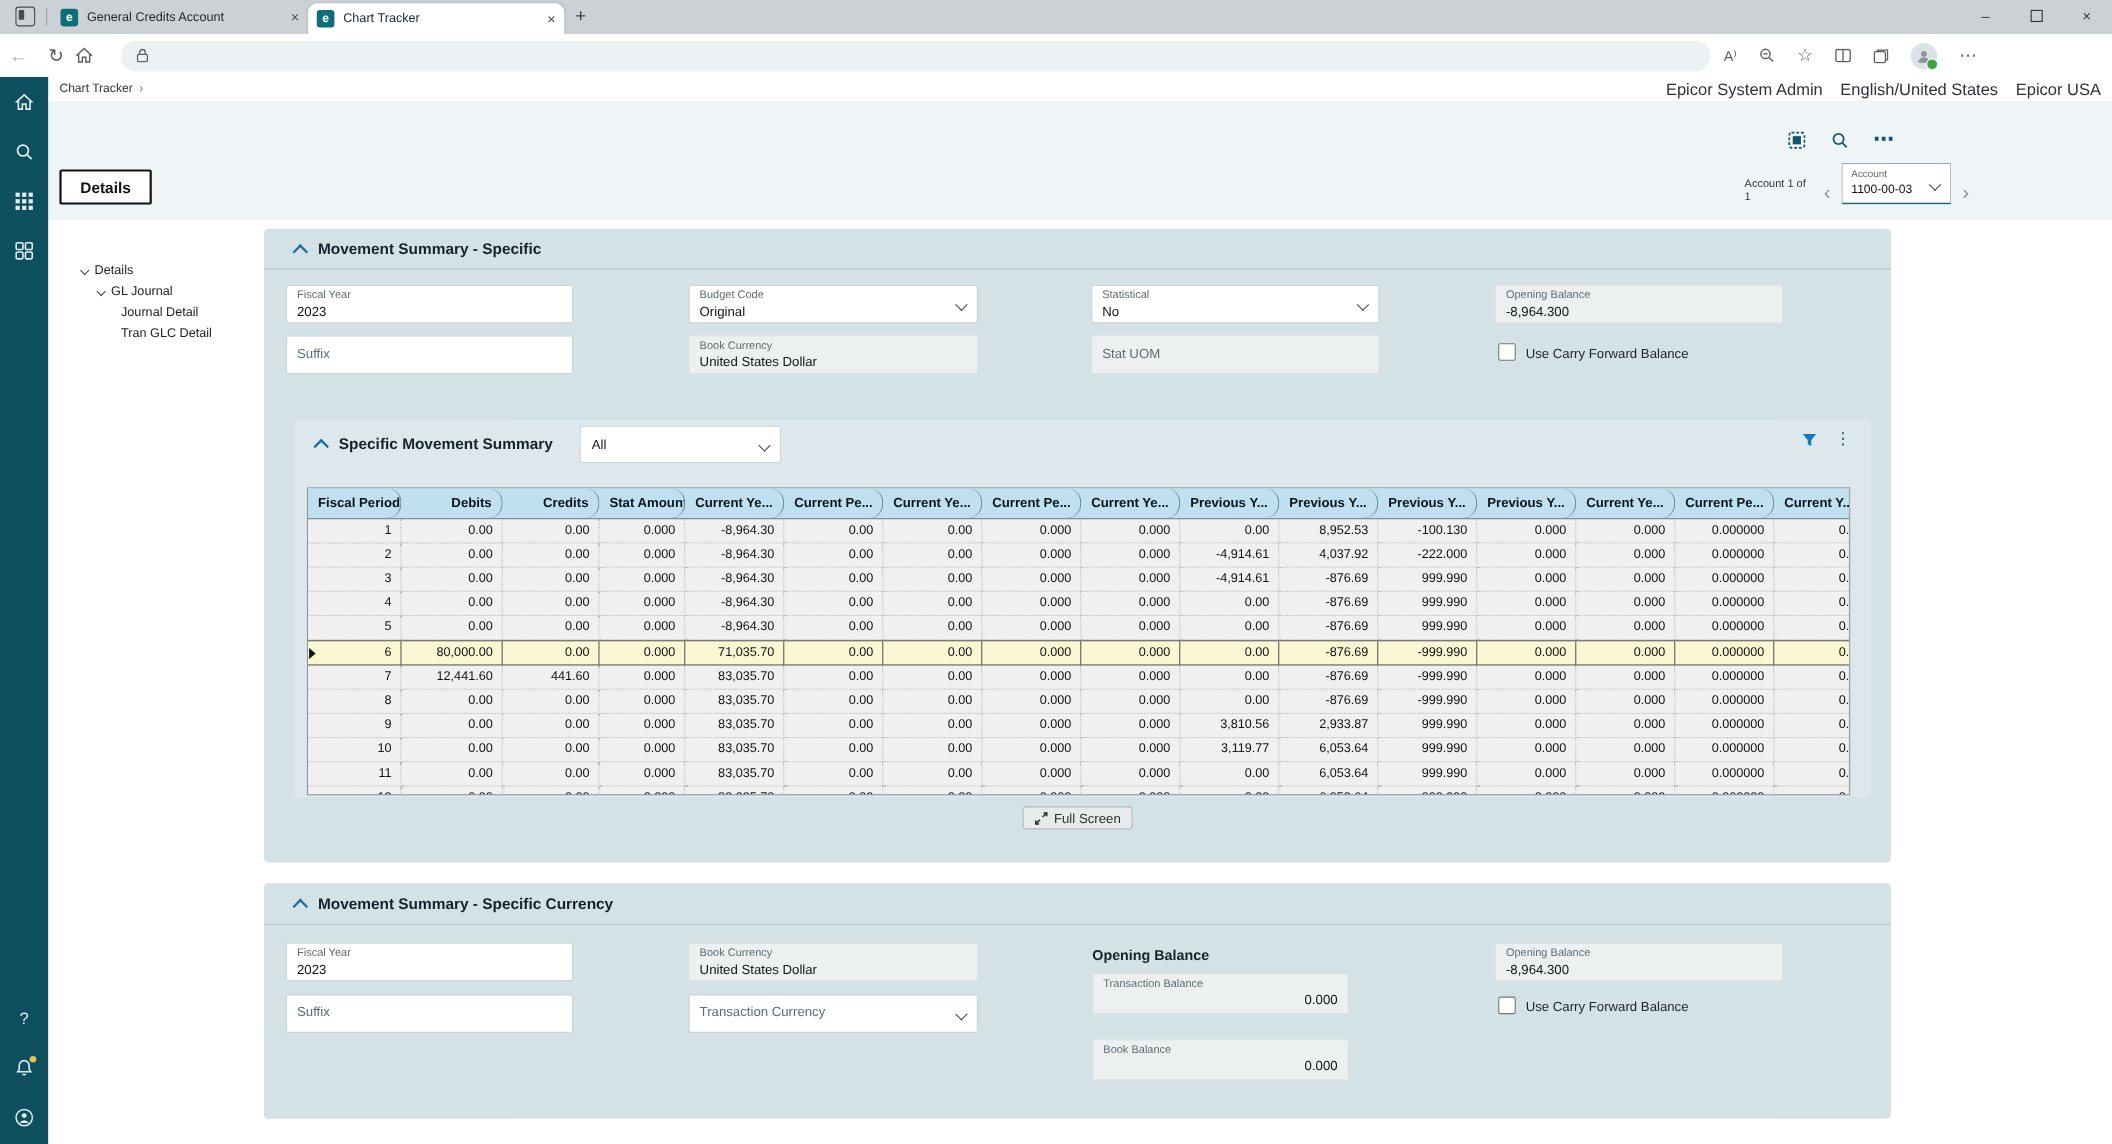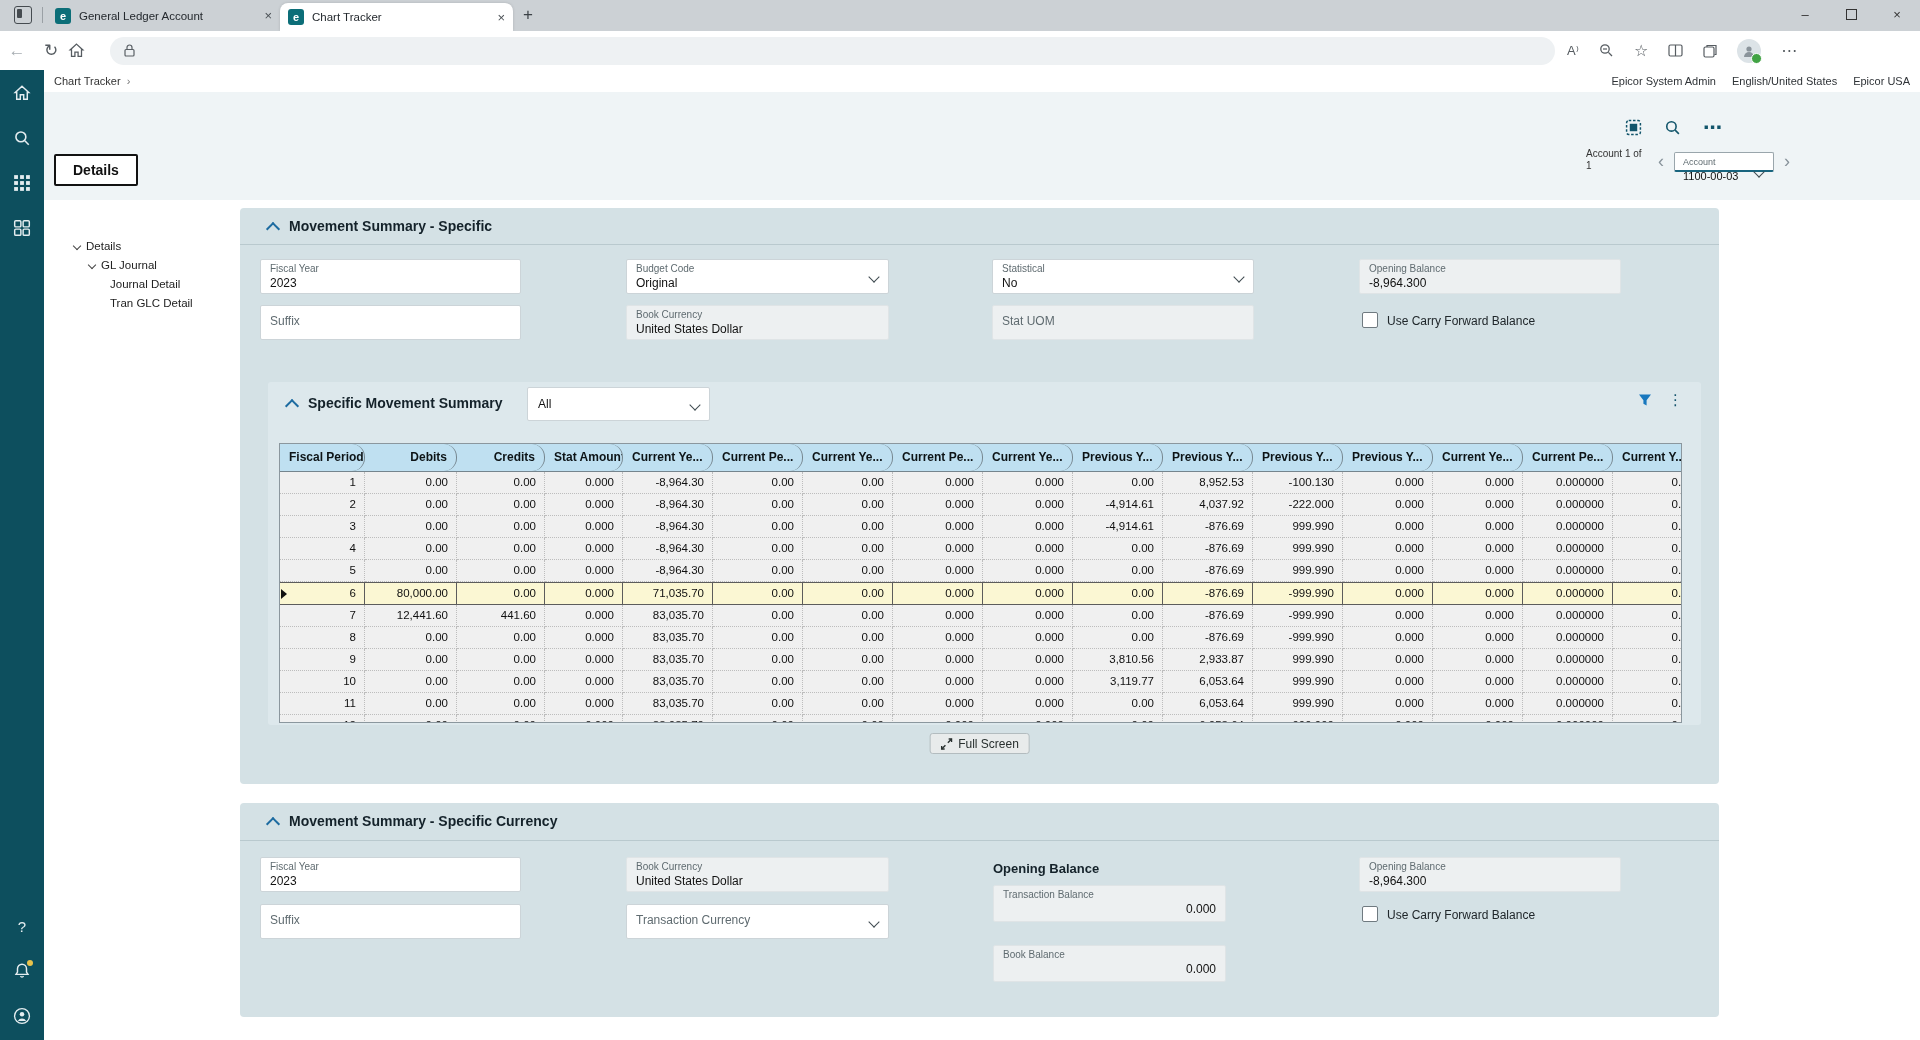--- a/index.html
+++ b/index.html
@@ -36,31 +36,31 @@
   
   .rail{position:absolute;left:0;top:70px;width:44px;height:970px;background:#0d4f5e;}
   .rail .ric{position:absolute;left:13px;width:18px;height:18px;color:#e4edf0;}
   .bell-dot{position:absolute;right:-2px;top:-2px;width:6px;height:6px;border-radius:50%;background:#e8c24b;}
 
   
   .crumbbar{position:absolute;left:44px;top:70px;width:1876px;height:22px;background:#fff;border-bottom:1px solid #e2e7e9;
     display:flex;align-items:center;font-size:11px;color:#333;}
   .crumbbar .crumb{margin-left:10px;}
   .crumb-sep{margin-left:6px;color:#777;font-size:11px;}
-  .session-links{margin-left:auto;margin-right:10px;display:flex;gap:16px;font-size:11px;color:#2f3337;}
+  .session-links{margin-left:auto;margin-right:10px;display:flex;gap:16px;font-size:15px;color:#2f3337;}
 
   .band{position:absolute;left:44px;top:92px;width:1876px;height:108px;background:#eff4f6;}
   .page-title{position:absolute;left:10px;top:14px;font-size:26px;color:#15191c;letter-spacing:.2px;}
   .band-icons{position:absolute;right:198px;top:24px;display:flex;gap:22px;align-items:center;color:#12556b;}
   .details-btn{position:absolute;left:10px;top:62px;background:#fff;border:2px solid #121212;border-radius:2px;
     font-size:14px;font-weight:bold;color:#111;padding:6px 17px;}
   .pager{position:absolute;right:0;top:56px;display:flex;align-items:center;}
   .pager-pos{width:62px;text-align:left;font-size:10px;color:#333;line-height:12px;}
   .pager-chev{font-size:18px;color:#87929a;margin:0 10px;}
-  .acct-combo{position:relative;width:100px;height:20px;background:#fff;border:1px solid #9aa6ac;border-bottom:2px solid #18647e;border-radius:2px;box-sizing:border-box;padding:3px 8px;}
+  .acct-combo{position:relative;width:100px;height:38px;background:#fff;border:1px solid #9aa6ac;border-bottom:2px solid #18647e;border-radius:2px;box-sizing:border-box;padding:3px 8px;}
   .acct-combo .flabel{font-size:9px;}
   .acct-combo .fvalue{font-size:11px;}
   .pager-end{margin-right:120px;align-items:flex-end;}
 
   .content{position:absolute;left:44px;top:200px;width:1876px;height:840px;background:#fff;}
 
   
   .tree{position:absolute;left:74px;top:236px;width:170px;}
   .titem{display:flex;align-items:center;height:19px;font-size:11.5px;color:#222;white-space:nowrap;}
   .titem.lvl1{padding-left:15px;}
@@ -116,21 +116,21 @@
 </head>
 <body>
 
 <div id="screen">
 
   <div class="tabstrip">
     <span class="ws-icon"></span>
     <span class="tab-divider"></span>
     <div class="tab">
       <span class="favicon">e</span>
-      <span class="tab-title">General Ledger Account</span>
+      <span class="tab-title">General Credits Account</span>
       <span class="tab-close">×</span>
     </div>
     <div class="tab active">
       <span class="favicon">e</span>
       <span class="tab-title">Chart Tracker</span>
       <span class="tab-close">×</span>
     </div>
     <span class="newtab">+</span>
     <div class="win-controls">
       <span class="win-btn">–</span>

